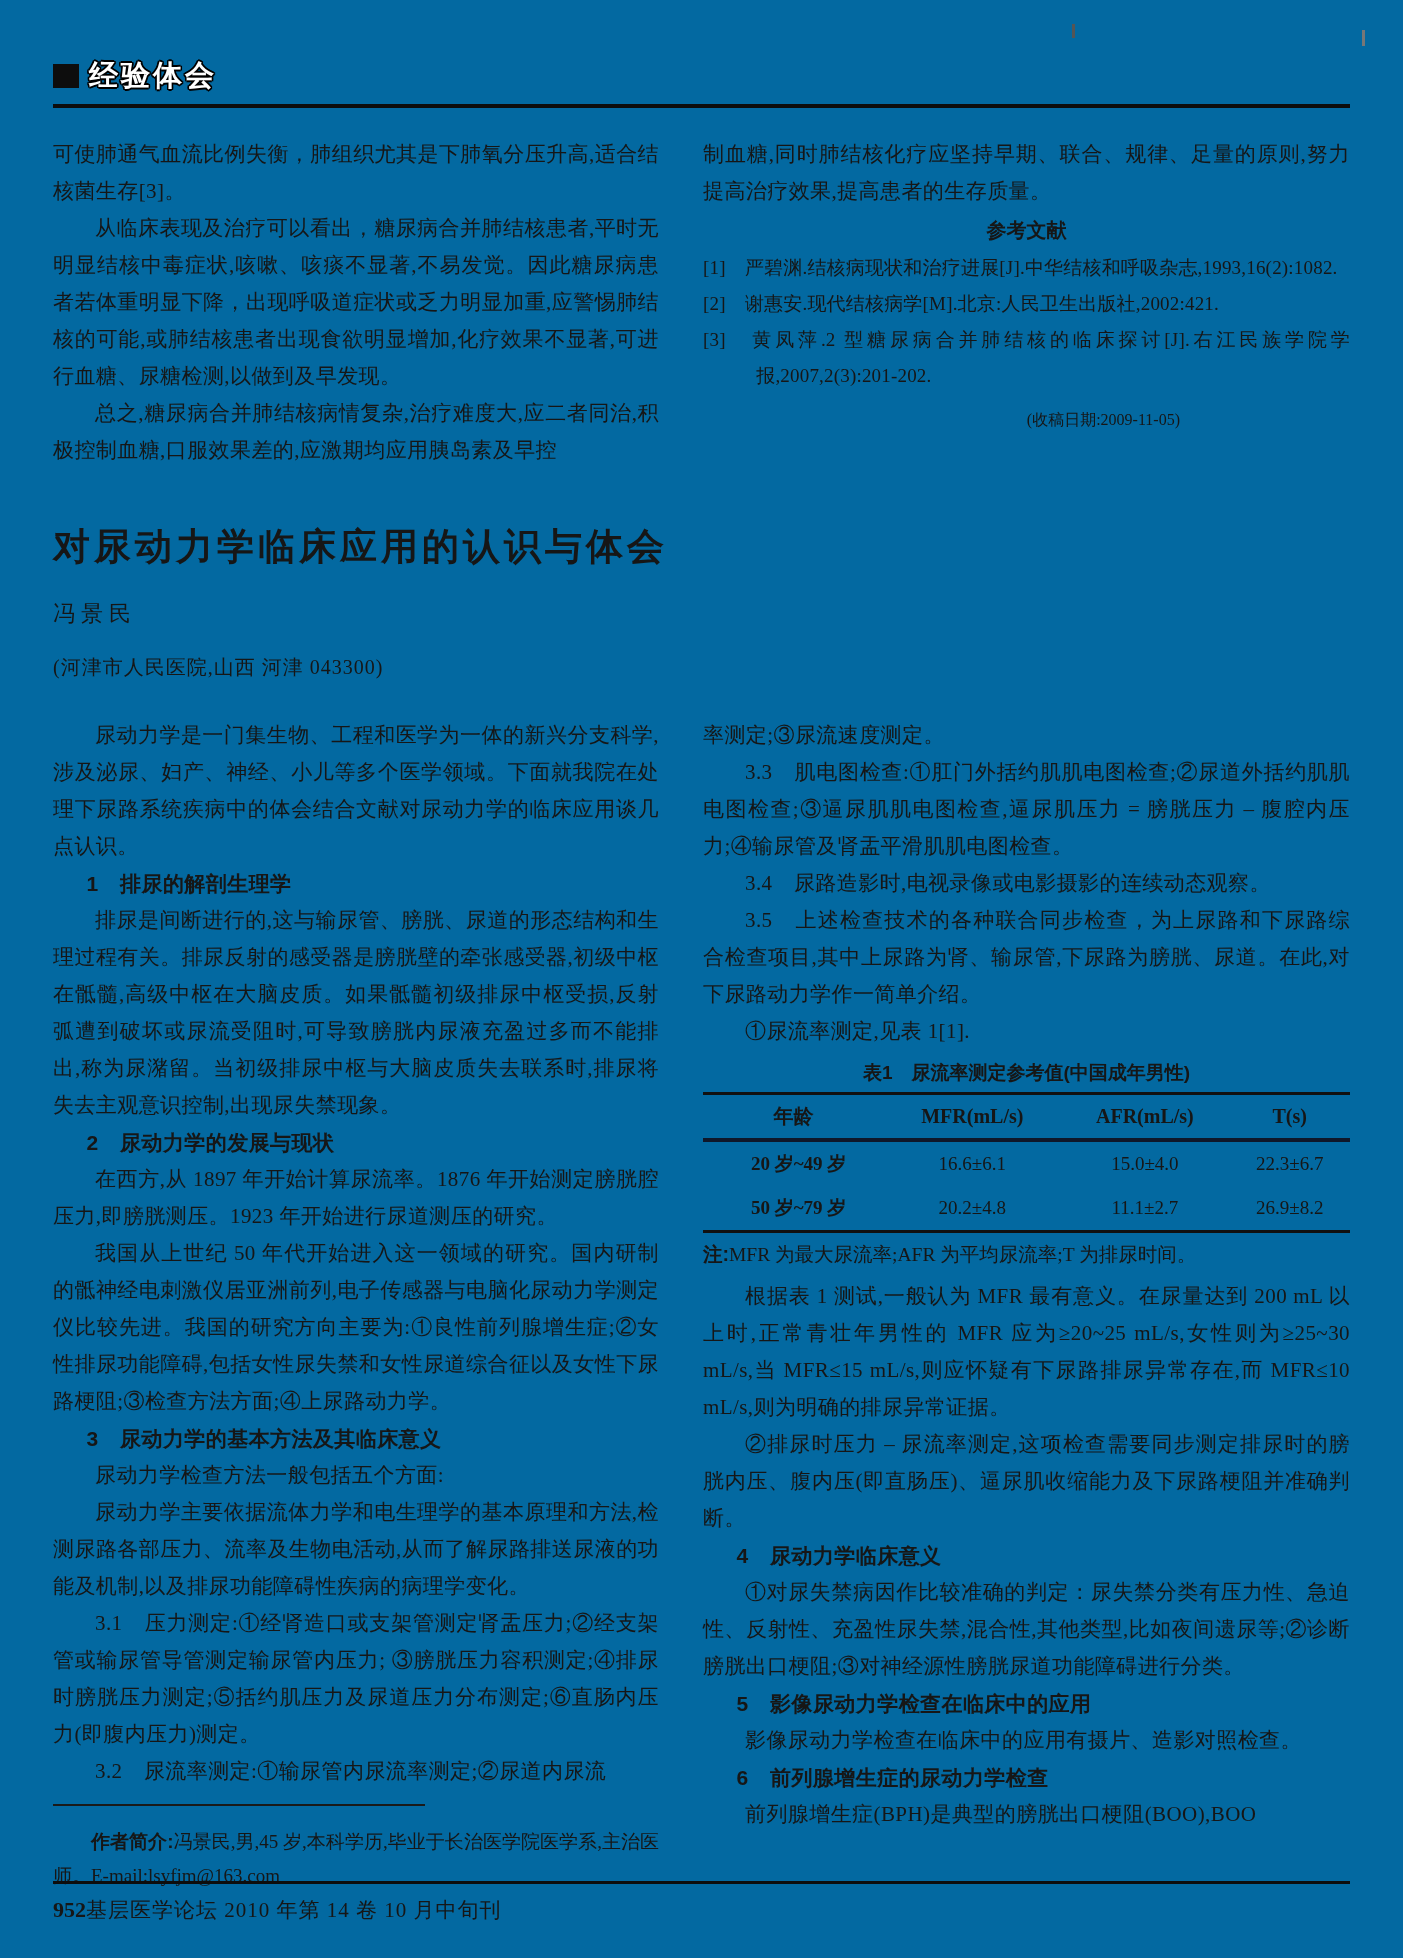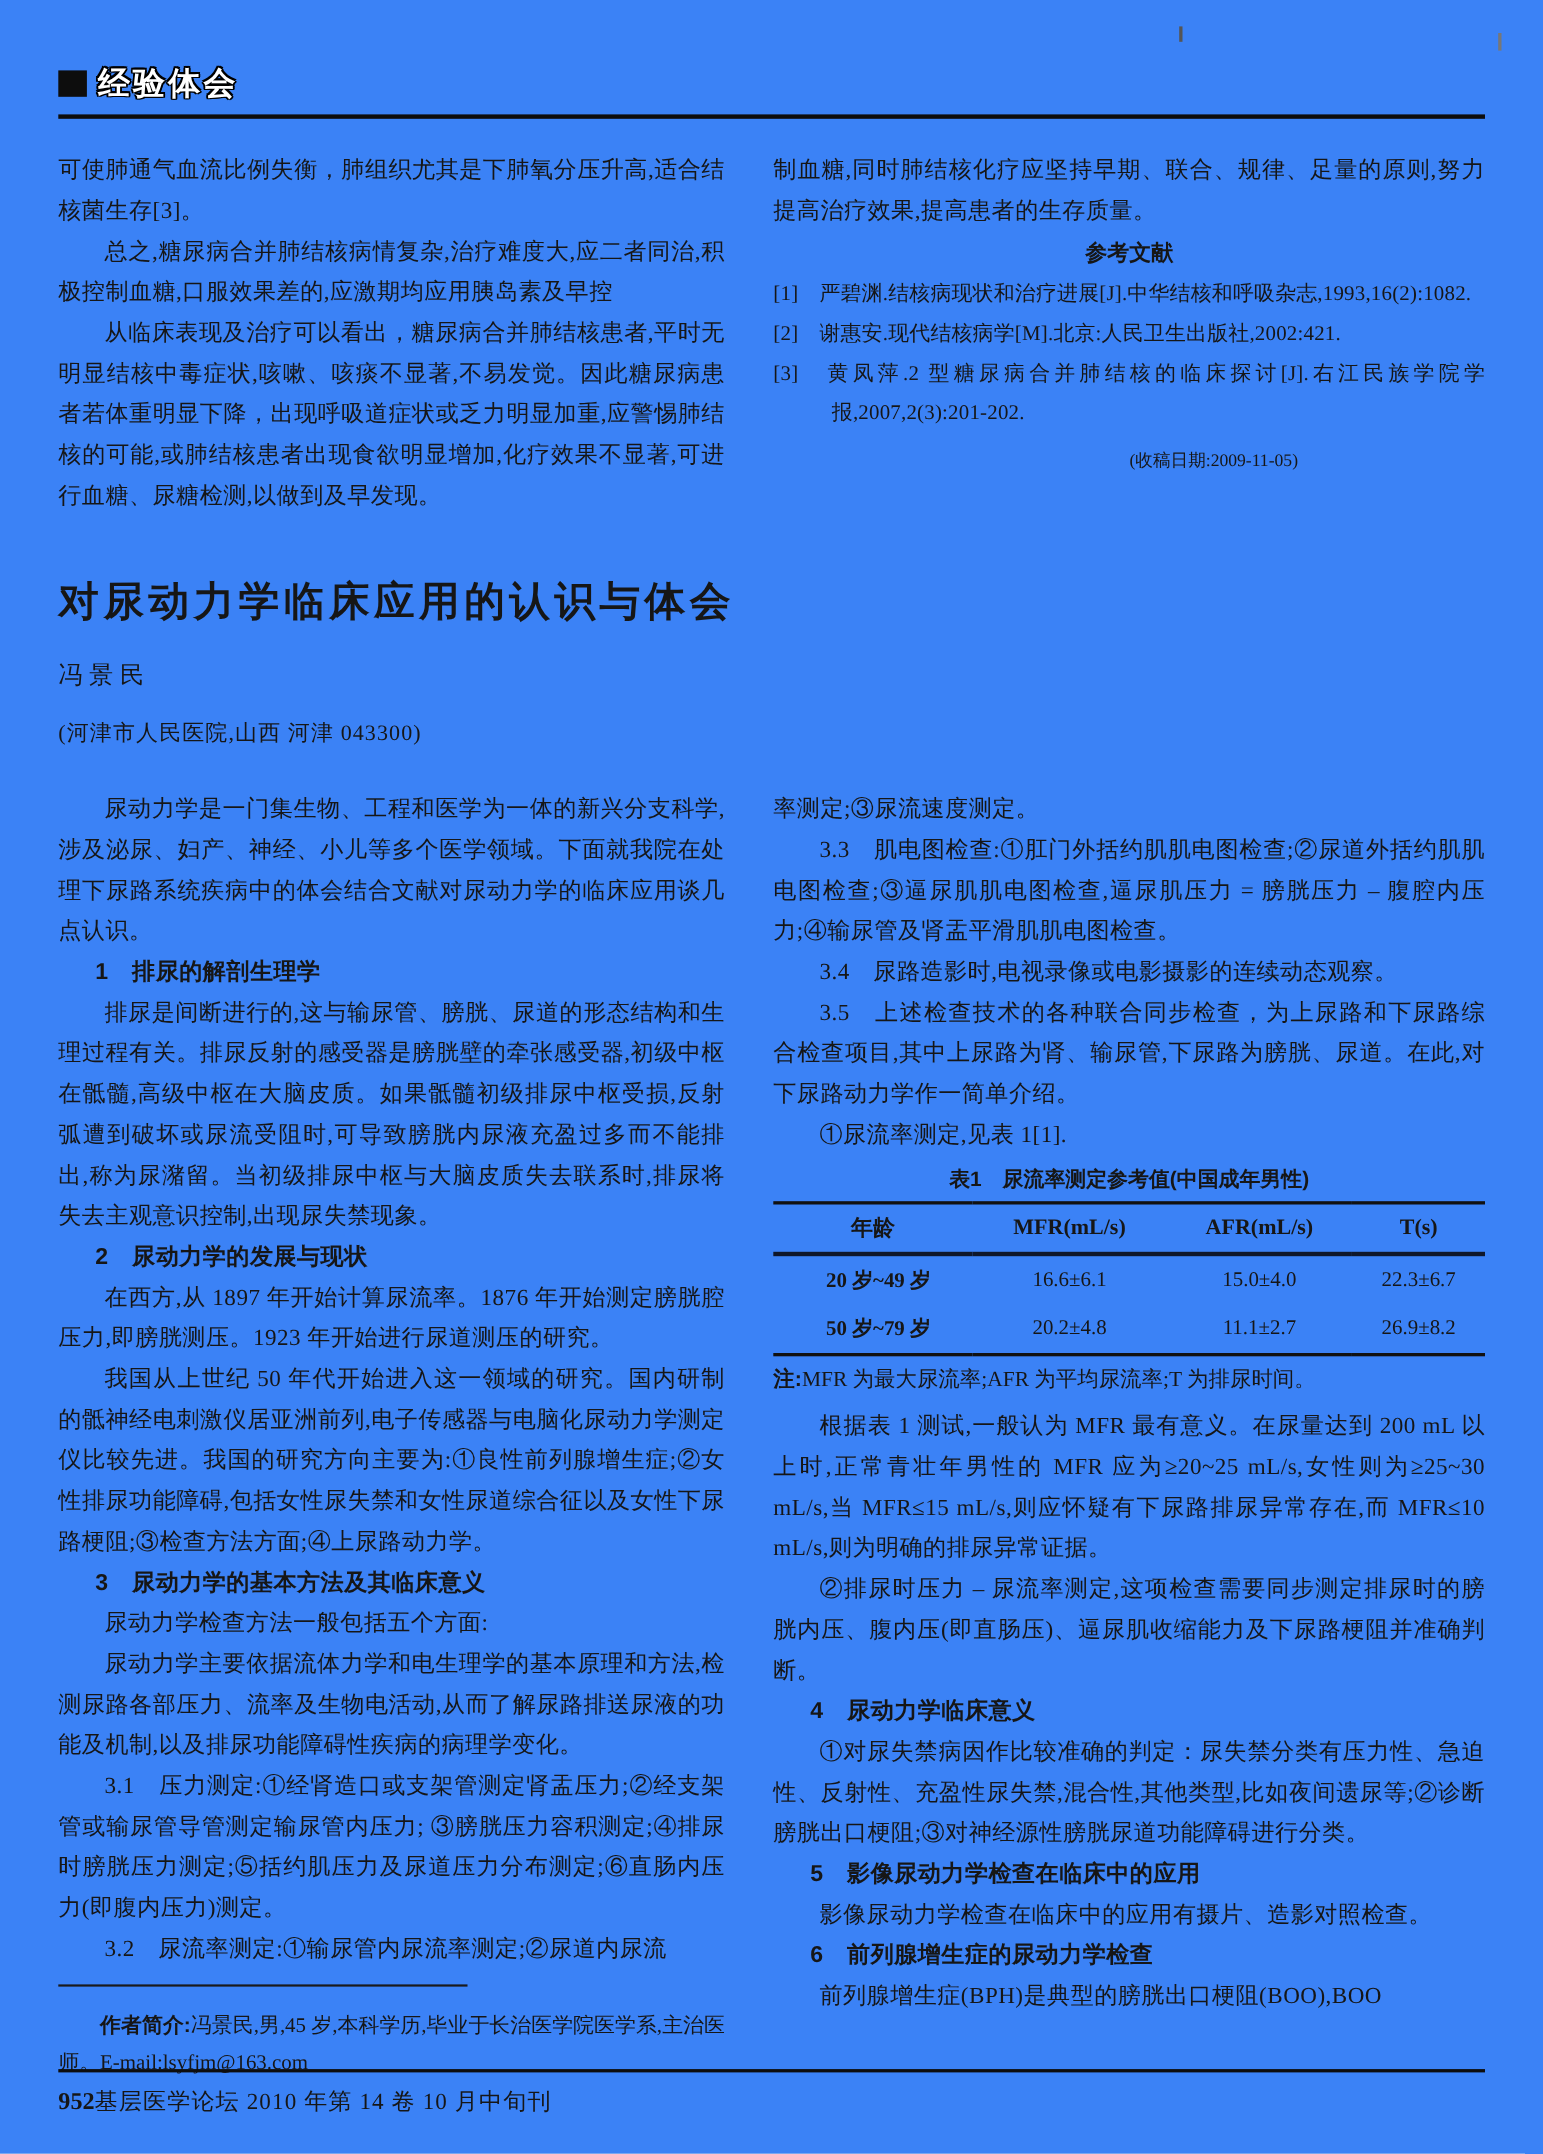--- a/index.html
+++ b/index.html
@@ -1,21 +1,21 @@
 <!DOCTYPE html>
 <html lang="zh"><head>
 <meta charset="utf-8">
 <style>
   html,body{margin:0;padding:0;background:#e8e8e6;}
   *{box-sizing:border-box;}
   .page{
     position:relative;
     width:1403px;height:1958px;
     margin:0 auto;
-    background:#3b82f6;
+    background:#0369a1;
     color:#161616;
     font-family:"Liberation Serif","DejaVu Serif",serif;
     padding:56px 53px 0 53px;
     overflow:hidden;
   }
   
   .page-header{margin-bottom:26px;}
   .badge{display:flex;align-items:center;gap:10px;margin-bottom:8px;}
   .badge-square{width:26px;height:24px;background:#0d0d0d;display:inline-block;}
   .badge-text{
@@ -95,22 +95,22 @@
     <div class="badge">
       <span class="badge-square"></span>
       <span class="badge-text">经验体会</span>
     </div>
     <div class="header-rule"></div>
   </div>
 
   <div class="two-col">
     <div class="col-left">
         <p class="blk pc">可使肺通气血流比例失衡，肺组织尤其是下肺氧分压升高,适合结核菌生存[3]。</p>
+        <p class="blk p">从临床表现及治疗可以看出，糖尿病合并肺结核患者,平时无明显结核中毒症状,咳嗽、咳痰不显著,不易发觉。因此糖尿病患者若体重明显下降，出现呼吸道症状或乏力明显加重,应警惕肺结核的可能,或肺结核患者出现食欲明显增加,化疗效果不显著,可进行血糖、尿糖检测,以做到及早发现。</p>
         <p class="blk p">总之,糖尿病合并肺结核病情复杂,治疗难度大,应二者同治,积极控制血糖,口服效果差的,应激期均应用胰岛素及早控</p>
-        <p class="blk p">从临床表现及治疗可以看出，糖尿病合并肺结核患者,平时无明显结核中毒症状,咳嗽、咳痰不显著,不易发觉。因此糖尿病患者若体重明显下降，出现呼吸道症状或乏力明显加重,应警惕肺结核的可能,或肺结核患者出现食欲明显增加,化疗效果不显著,可进行血糖、尿糖检测,以做到及早发现。</p>
       </div>
     <div class="col-right">
       <div>
           <p class="blk pc">制血糖,同时肺结核化疗应坚持早期、联合、规律、足量的原则,努力提高治疗效果,提高患者的生存质量。</p>
         </div>
       <div class="prev-refs-title">参考文献</div>
       <div>
           <p class="ref">[1]　严碧渊.结核病现状和治疗进展[J].中华结核和呼吸杂志,1993,16(2):1082.</p>
           <p class="ref">[2]　谢惠安.现代结核病学[M].北京:人民卫生出版社,2002:421.</p>
           <p class="ref">[3]　黄凤萍.2 型糖尿病合并肺结核的临床探讨[J].右江民族学院学报,2007,2(3):201-202.</p>

